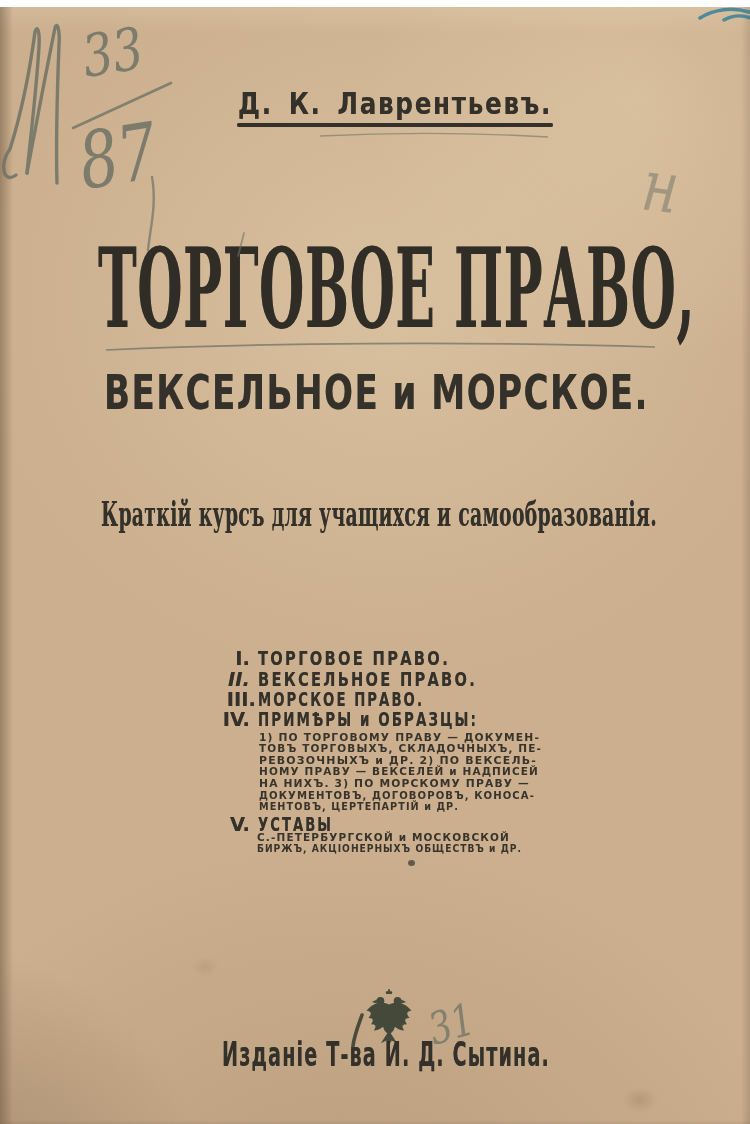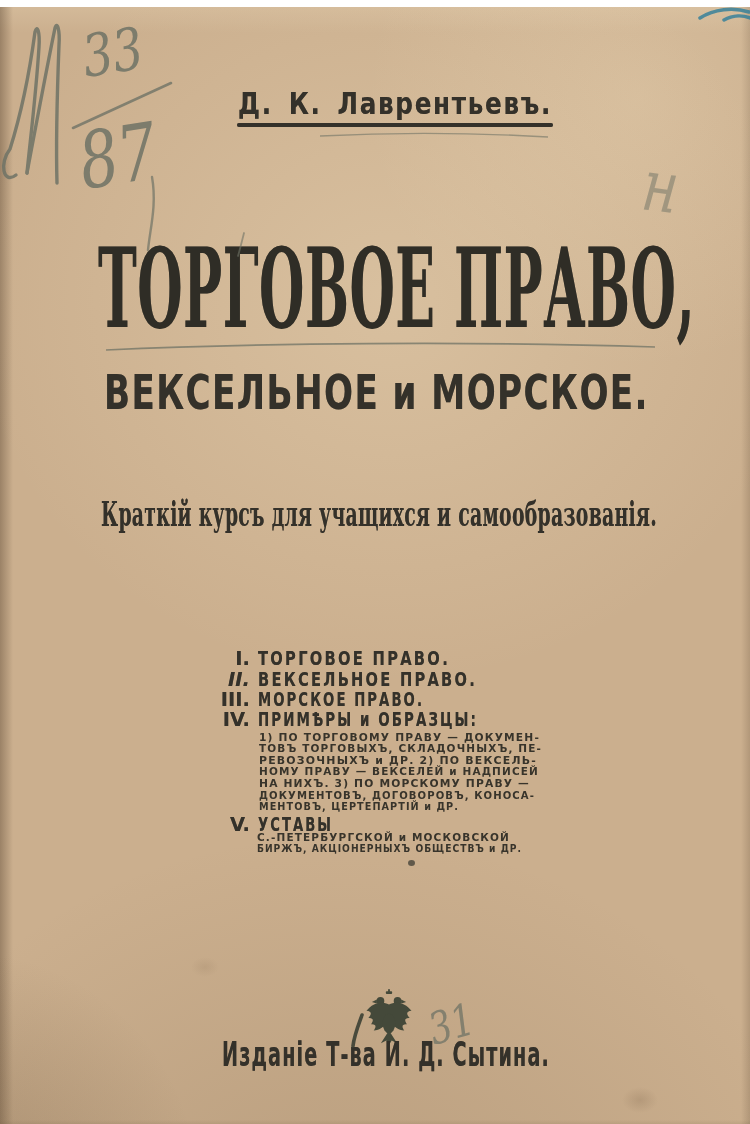--- a/index.html
+++ b/index.html
@@ -49,21 +49,21 @@
 
   <div class="abs ink tagline" style="left: 101px; top: 490px; transform: scaleX(0.553957);">Краткій курсъ для учащихся и самообразованія.</div>
 
   <div>
     <div class="abs ink toc-num" style="left:214px;top:642px;">I.</div>
     <div class="abs ink toc-label" style="left: 258px; top: 642px; transform: scaleX(0.755069);">ТОРГОВОЕ ПРАВО.</div>
 
     <div class="abs ink toc-num" style="left:214px;top:663px;font-style:italic;">II.</div>
     <div class="abs ink toc-label" style="left: 258px; top: 663px; transform: scaleX(0.751609);">ВЕКСЕЛЬНОЕ ПРАВО.</div>
 
-    <div class="abs ink toc-num" style="left:214px;top:683px;">III.</div>
+    <div class="abs ink toc-num" style="left:220px;top:683px;">III.</div>
     <div class="abs ink toc-label" style="left: 258px; top: 683px; transform: scaleX(0.680982);">МОРСКОЕ ПРАВО.</div>
 
     <div class="abs ink toc-num" style="left:214px;top:703px;">IV.</div>
     <div class="abs ink toc-label" style="left: 258px; top: 703px; transform: scaleX(0.689149);">ПРИМѢРЫ и ОБРАЗЦЫ:</div>
 
     <div class="abs toc-detail" style="left: 259px; top: 725px; transform: scaleX(0.969854);">1) ПО ТОРГОВОМУ ПРАВУ — ДОКУМЕН-</div>
     <div class="abs toc-detail" style="left: 259px; top: 736px; transform: scaleX(0.952361);">ТОВЪ ТОРГОВЫХЪ, СКЛАДОЧНЫХЪ, ПЕ-</div>
     <div class="abs toc-detail" style="left: 259px; top: 748px; transform: scaleX(0.993245);">РЕВОЗОЧНЫХЪ и ДР. 2) ПО ВЕКСЕЛЬ-</div>
     <div class="abs toc-detail" style="left: 259px; top: 759px; transform: scaleX(0.952533);">НОМУ ПРАВУ — ВЕКСЕЛЕЙ и НАДПИСЕЙ</div>
     <div class="abs toc-detail" style="left: 259px; top: 771px; transform: scaleX(0.973452);">НА НИХЪ. 3) ПО МОРСКОМУ ПРАВУ —</div>

